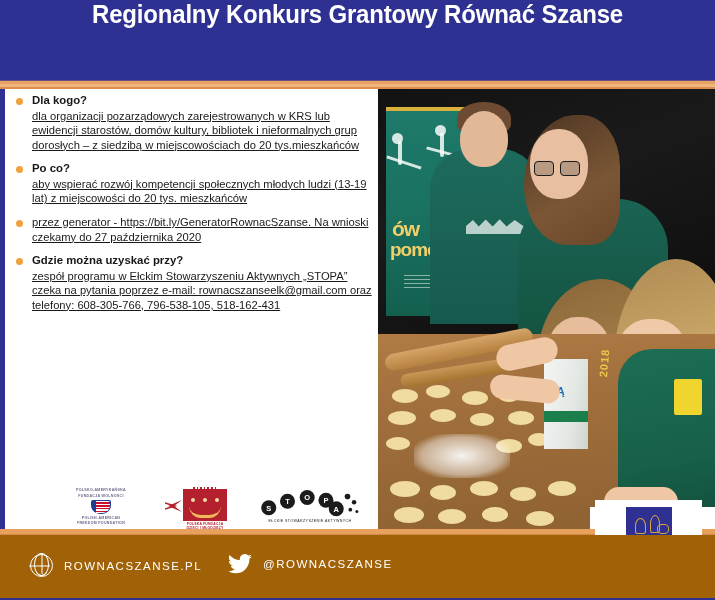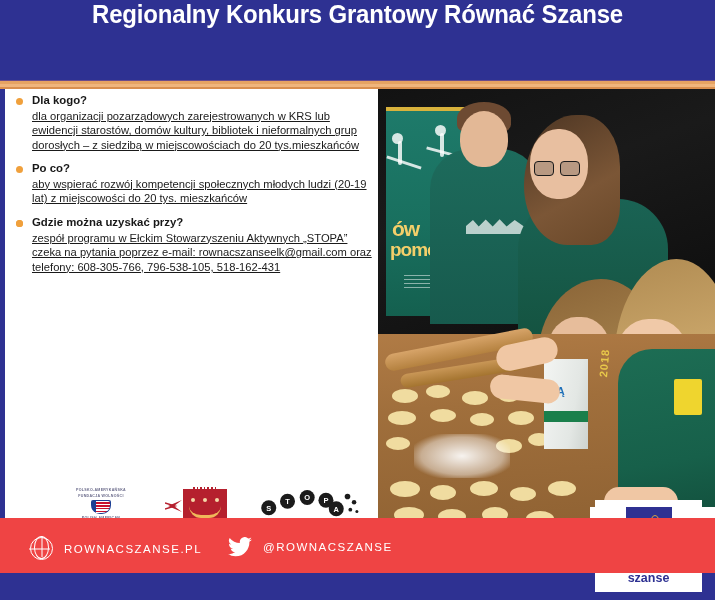--- a/index.html
+++ b/index.html
@@ -191,21 +191,21 @@
   .rs-fig{position:absolute;border:1.8px solid #d9a441;}
   .rs-f1{left:9px;top:11px;width:9px;height:14px;border-radius:50% 50% 20% 20%;}
   .rs-f2{left:24px;top:8px;width:8px;height:16px;border-radius:50% 50% 20% 20%;}
   .rs-f3{left:31px;top:17px;width:10px;height:8px;border-radius:40%;}
   .rs-name{margin-top:5px;text-align:center;line-height:1.1;}
   .rs-name b{display:block;font-size:12.5px;font-weight:bold;color:#2e3192;}
   .rs-name span{display:block;font-size:12.5px;font-weight:bold;color:#2e3192;}
 
   
   .footer{
-    position:absolute;left:0;top:518px;width:715px;height:55px;background:#ef4444;
+    position:absolute;left:0;top:535px;width:715px;height:63px;background:#a16207;
   }
   .f-item{position:absolute;display:flex;align-items:center;gap:11px;}
   .f-web{left:30px;top:19px;}
   .f-tw{left:228px;top:19px;}
   .f-label{color:#ffffff;font-size:11.5px;letter-spacing:1.5px;}
   .icon-globe{width:21px;height:21px;border:1.6px solid #fff;border-radius:50%;position:relative;}
   .icon-globe::before{content:"";position:absolute;left:50%;top:-1.6px;width:0;height:21px;
     border-left:1.6px solid #fff;transform:translateX(-50%);}
   .icon-globe::after{content:"";position:absolute;left:-1.6px;top:50%;width:21px;height:0;
     border-top:1.6px solid #fff;transform:translateY(-50%);}
@@ -230,26 +230,27 @@
 
     <div class="qa-item">
       <span class="bullet"></span>
       <p class="q-title">Dla kogo?</p>
       <p class="q-body">dla organizacji pozarządowych zarejestrowanych w KRS lub ewidencji starostów, domów kultury, bibliotek i nieformalnych grup dorosłych – z siedzibą w miejscowościach do 20 tys.mieszkańców</p>
     </div>
 
     <div class="qa-item">
       <span class="bullet"></span>
       <p class="q-title">Po co?</p>
-      <p class="q-body">aby wspierać rozwój kompetencji społecznych młodych ludzi (20-19 lat) z miejscowości do 20 tys. mieszkańców</p>
+      <p class="q-body">aby wspierać rozwój kompetencji społecznych młodych ludzi (13-19 lat) z miejscowości do 20 tys. mieszkańców</p>
     </div>
 
 
     <div class="qa-item">
       <span class="bullet"></span>
+      <p class="q-body">przez generator - https://bit.ly/GeneratorRownacSzanse. Na wnioski czekamy do 27 października 2020</p>
     </div>
 
 
     <div class="qa-item">
       <span class="bullet"></span>
       <p class="q-title">Gdzie można uzyskać przy?</p>
       <p class="q-body">zespół programu w Ełckim Stowarzyszeniu Aktywnych „STOPA” czeka na pytania poprzez e-mail: rownacszanseelk@gmail.com oraz telefony:  608-305-766, 796-538-105, 518-162-431</p>
     </div>
 
   </div>

